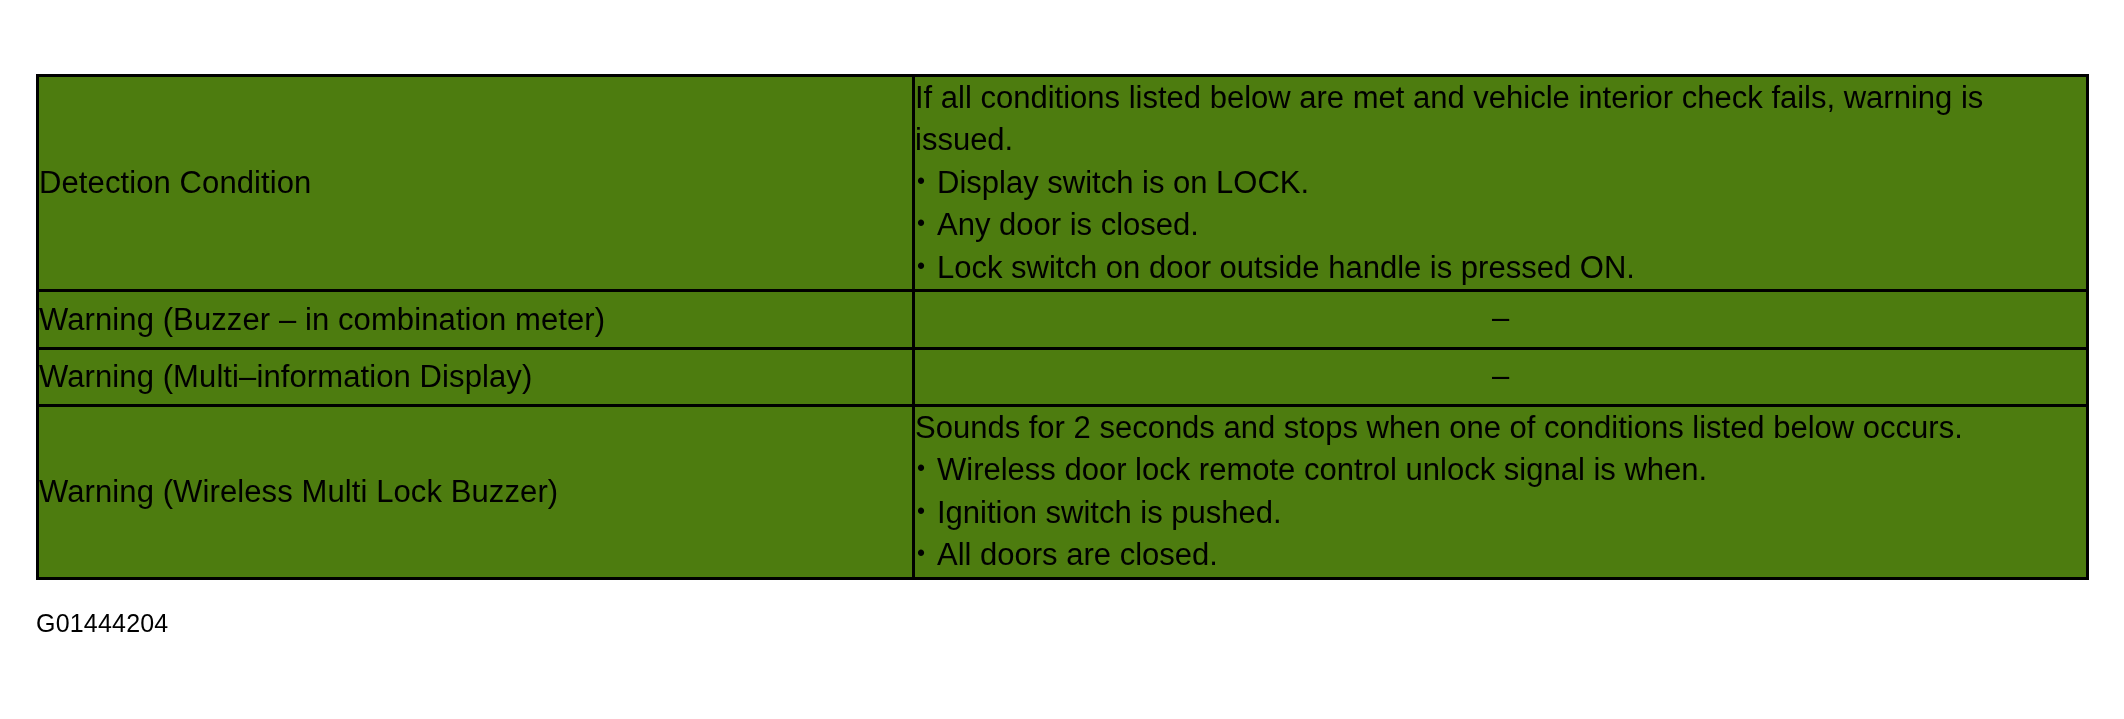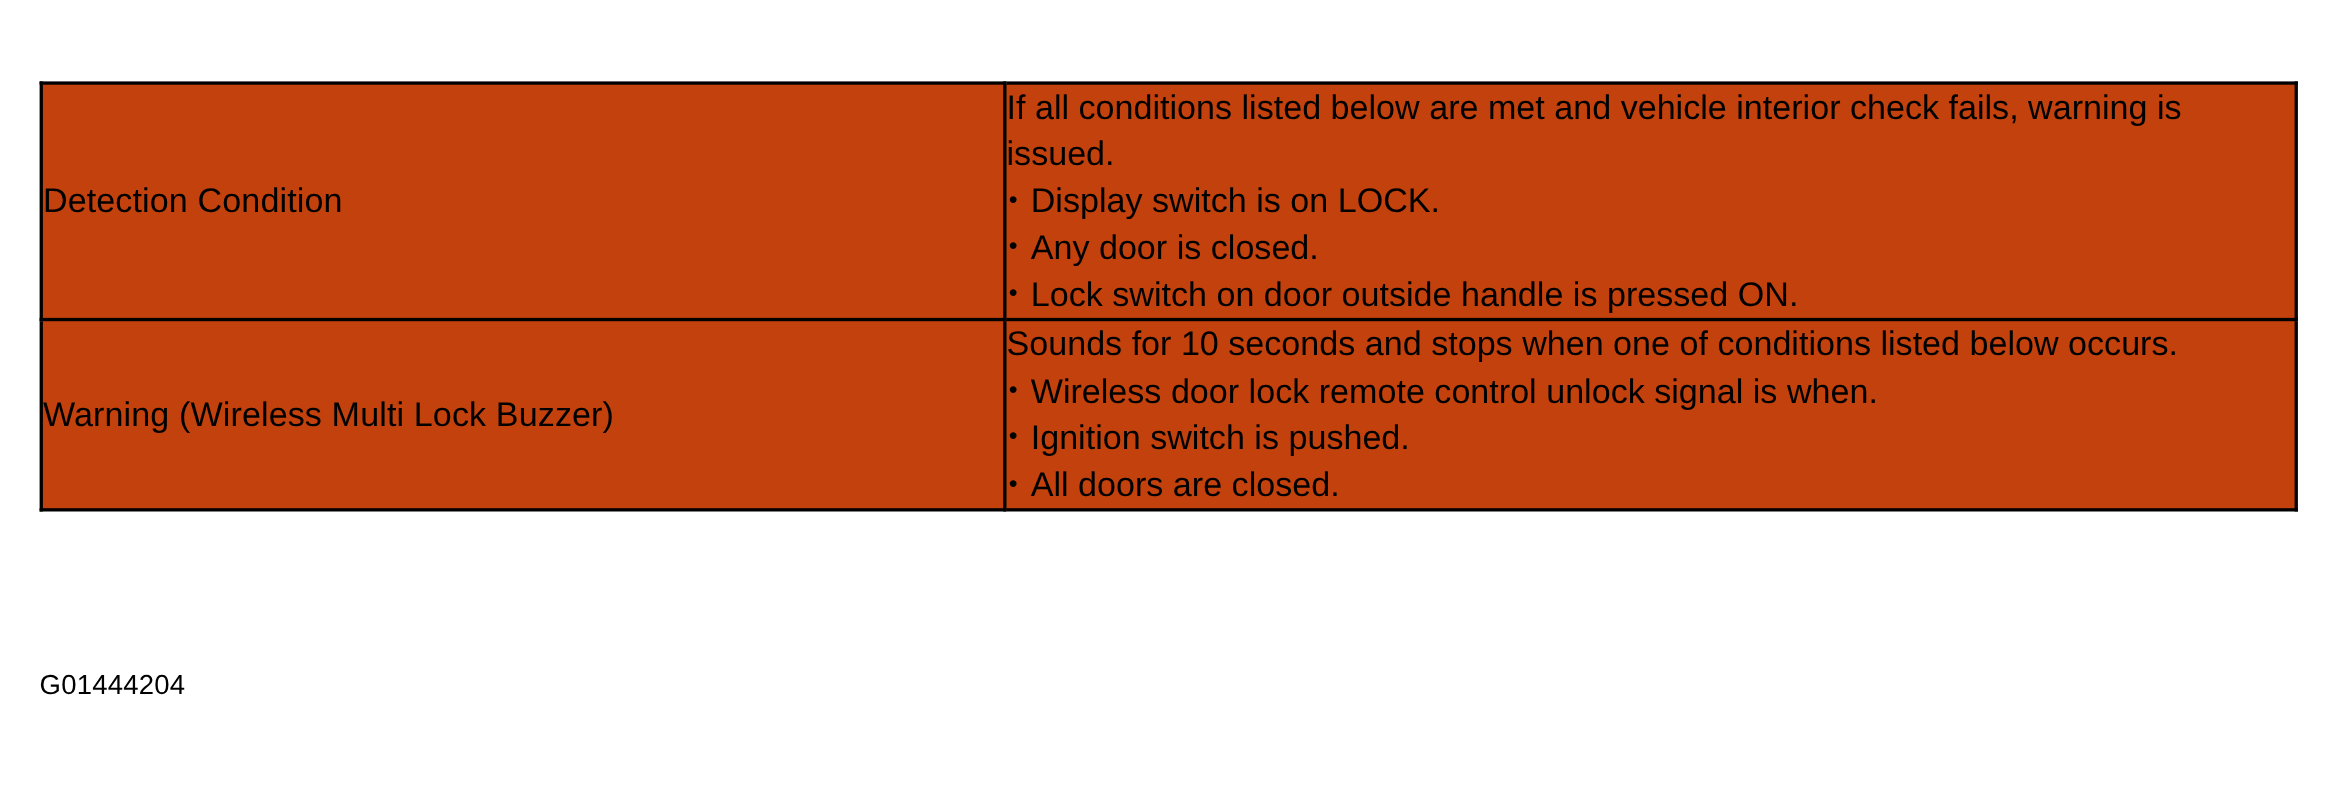--- a/index.html
+++ b/index.html
@@ -30,21 +30,21 @@
     width: 2050px;
     border-collapse: collapse;
     table-layout: fixed;
     background: #ffffff;
   }
 
   .spec-table td {
     border: 3px solid #000000;
     padding: 0;
     vertical-align: middle;
-    background: #c2410c;
+    background: #4d7c0f;
   }
 
   .col-label { width: 876px; }
   .col-value { width: 1174px; }
 
   .label-cell {
     padding: 8px 14px 8px 14px;
   }
   .label-center {
     text-align: left;
@@ -138,28 +138,44 @@
         <td class="value-cell">
           <p class="intro-line">If all conditions listed below are met and vehicle interior check fails, warning is issued.</p>
           <ul class="bullet-list">
             <li>Display switch is on LOCK.</li>
             <li>Any door is closed.</li>
             <li>Lock switch on door outside handle is pressed ON.</li>
           </ul>
         </td>
       </tr>
 
+      <tr class="row-h2">
+        <td class="label-cell label-left">
+          <div class="label-text">Warning (Buzzer – in combination meter)</div>
+        </td>
+        <td class="value-cell centered">
+          <span class="dash-mark">–</span>
+        </td>
+      </tr>
 
+      <tr class="row-h3">
+        <td class="label-cell label-left">
+          <div class="label-text">Warning (Multi–information Display)</div>
+        </td>
+        <td class="value-cell centered">
+          <span class="dash-mark">–</span>
+        </td>
+      </tr>
 
       <tr class="row-h4">
         <td class="label-cell label-left">
           <div class="label-text">Warning (Wireless Multi Lock Buzzer)</div>
         </td>
         <td class="value-cell">
-          <p class="intro-line">Sounds for 10 seconds and stops when one of conditions listed below occurs.</p>
+          <p class="intro-line">Sounds for 2 seconds and stops when one of conditions listed below occurs.</p>
           <ul class="bullet-list">
             <li>Wireless door lock remote control unlock signal is when.</li>
             <li>Ignition switch is pushed.</li>
             <li>All doors are closed.</li>
           </ul>
         </td>
       </tr>
 
     </tbody>
   </table>

